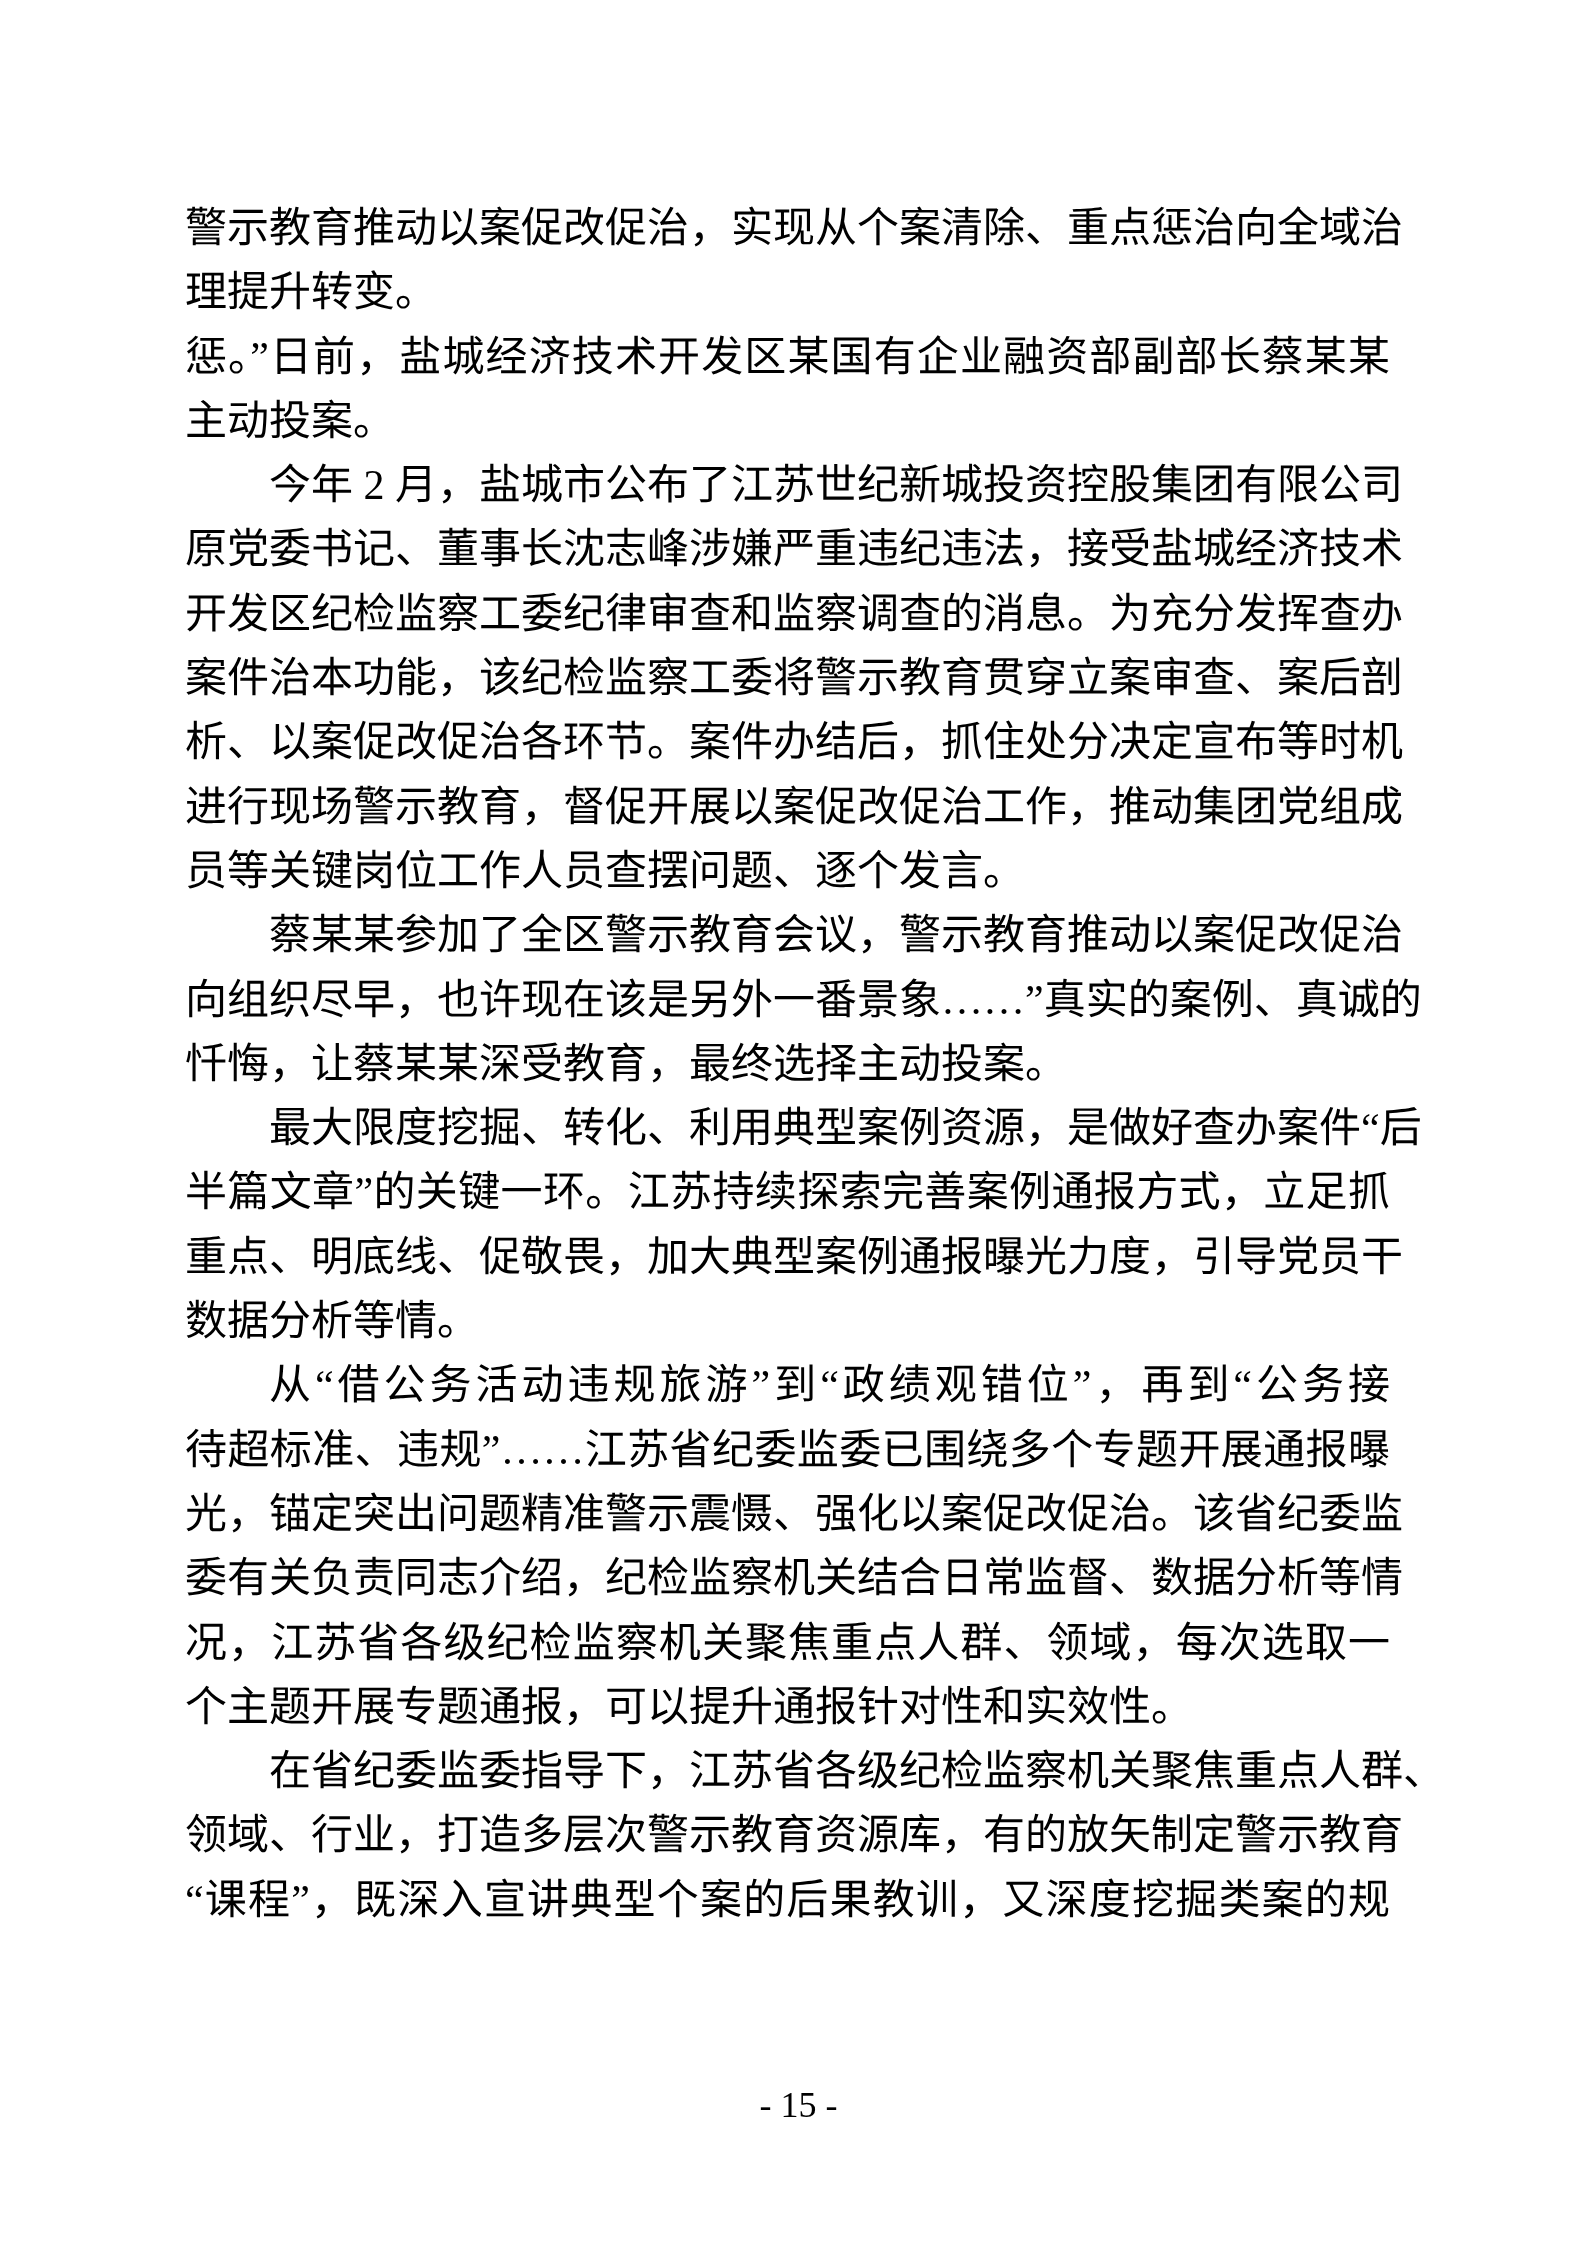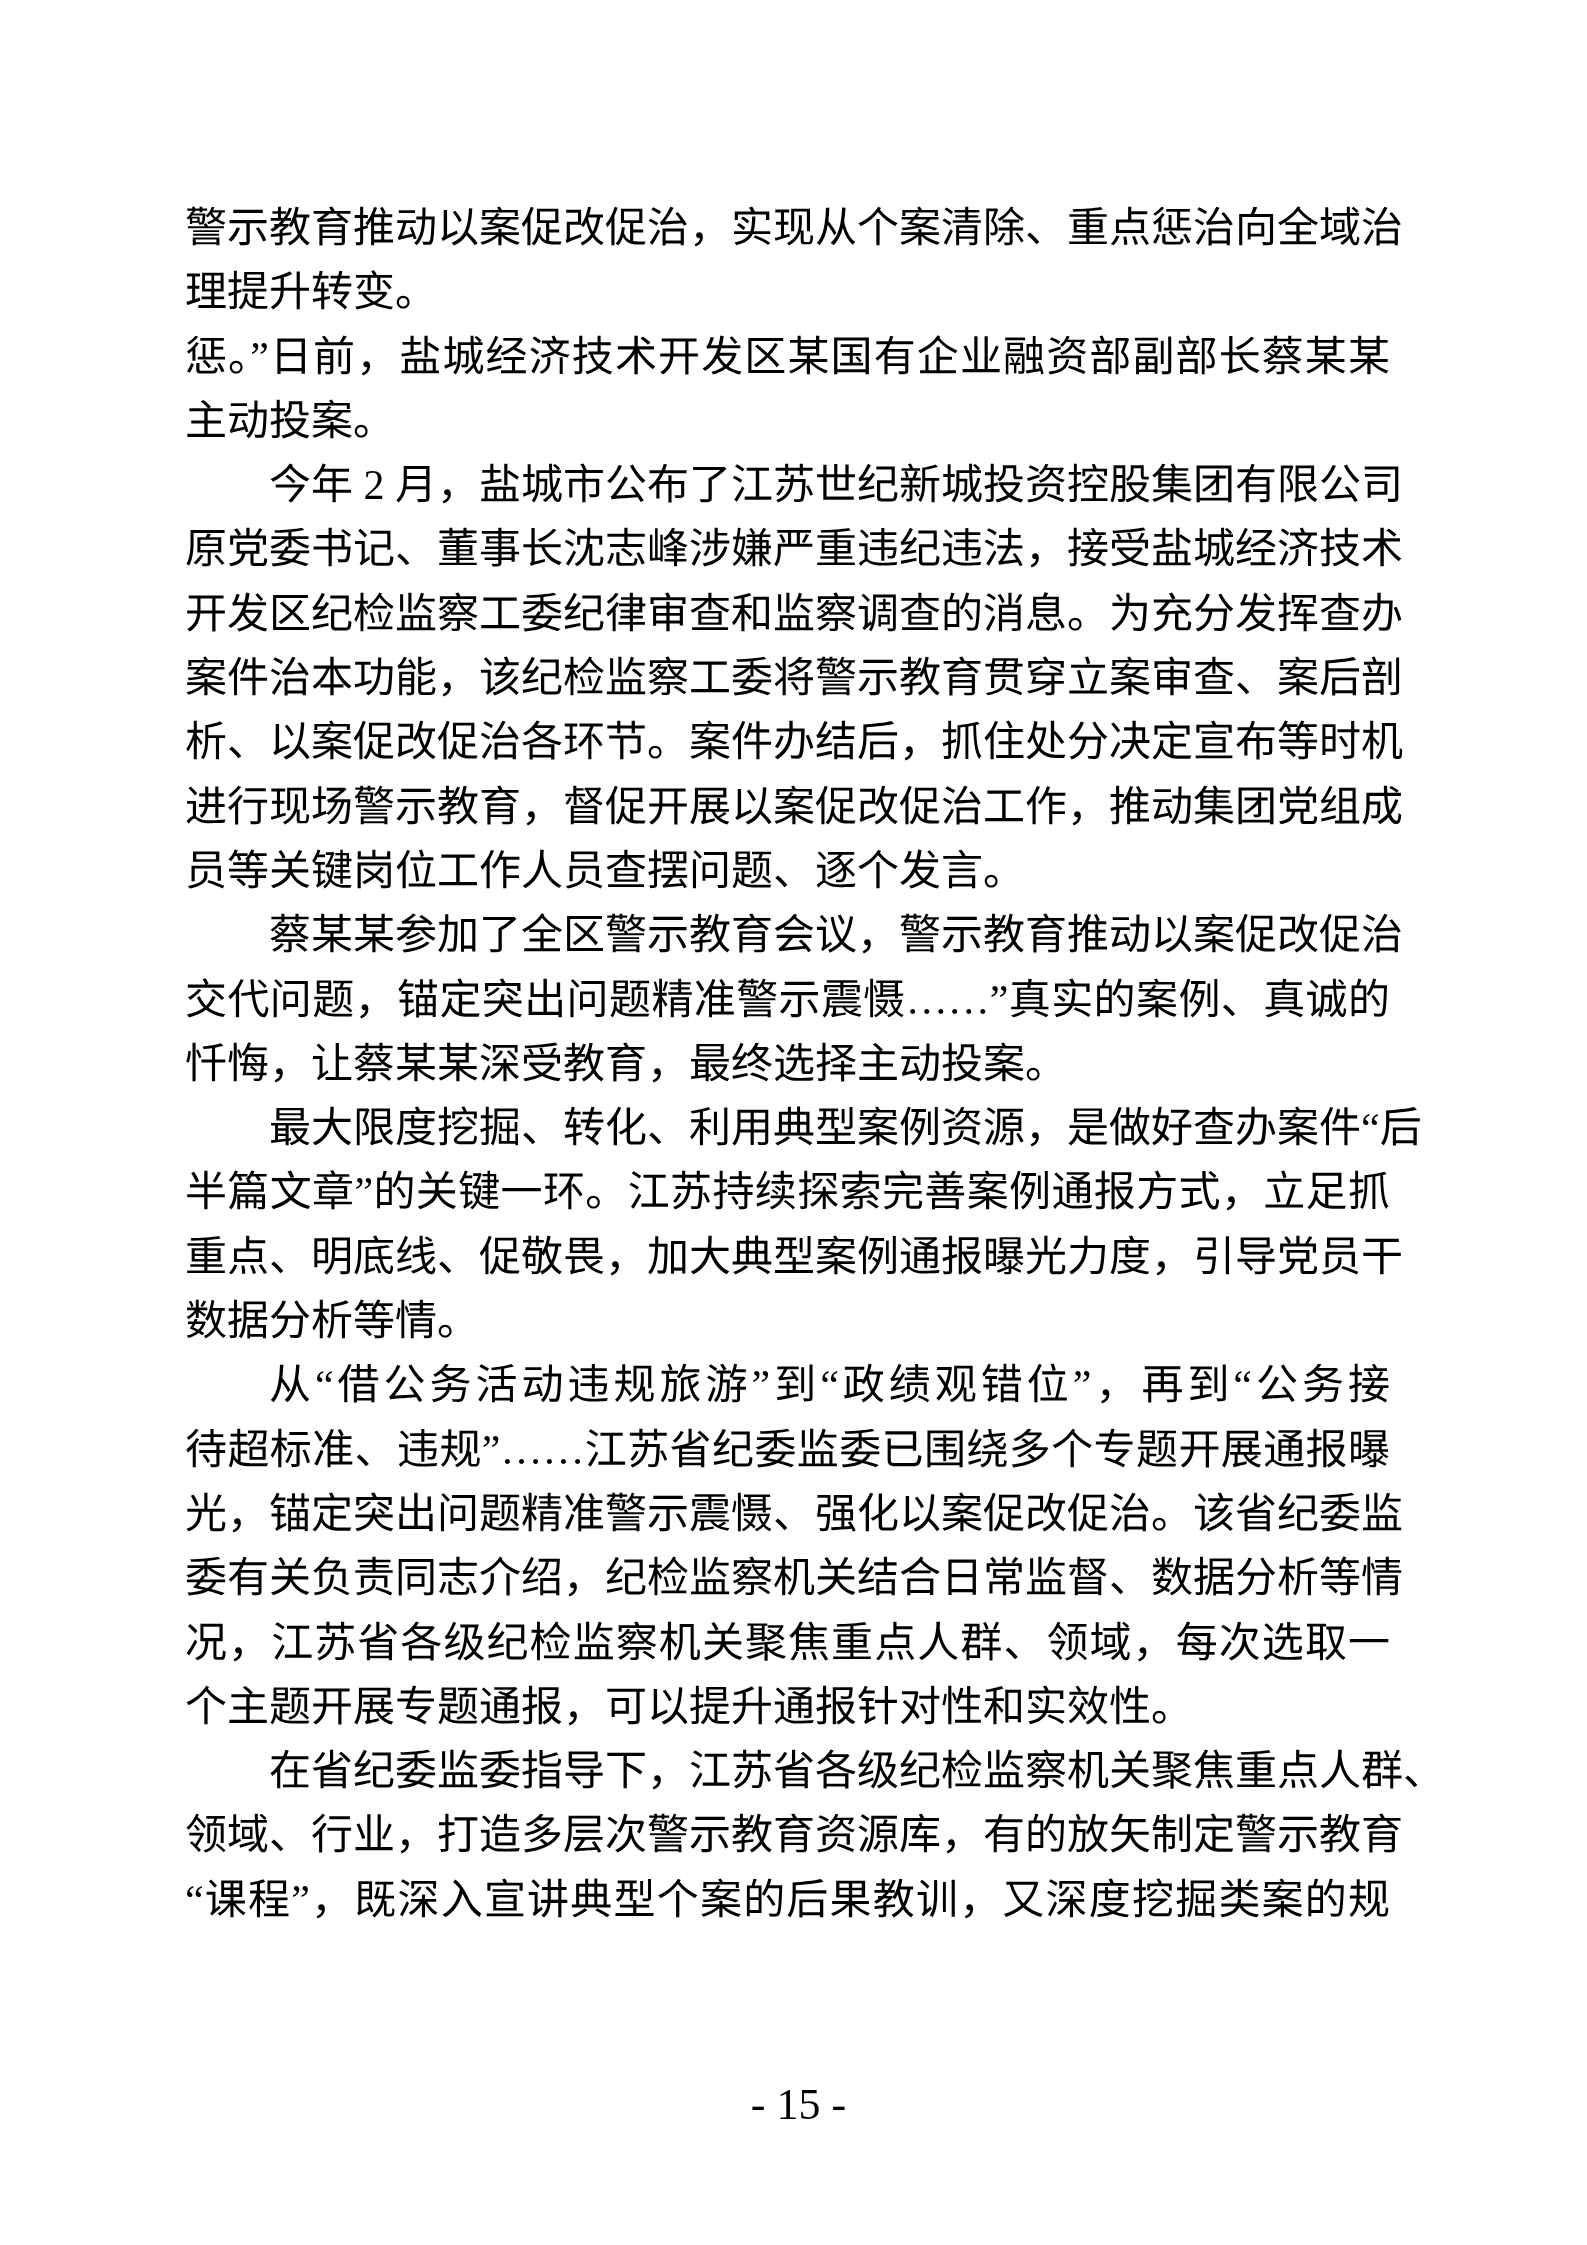--- a/index.html
+++ b/index.html
@@ -40,21 +40,21 @@
     text-align-last: left;
   }
   .footer {
     position: absolute;
     left: 0;
     top: 2082px;
     width: 1587px;
     text-align: center;
   }
   .page-number {
-    font-size: 44px;
+    font-size: 36px;
     line-height: 46px;
     color: #000000;
     font-family: "Liberation Serif", "DejaVu Serif", serif;
     margin-left: 10px;
   }
 </style>
 </head>
 <body>
 
 <div class="page">
@@ -64,21 +64,21 @@
       <div class="line">惩。”日前，盐城经济技术开发区某国有企业融资部副部长蔡某某</div>
       <div class="line para-end">主动投案。</div>
       <div class="line indent">今年 2 月，盐城市公布了江苏世纪新城投资控股集团有限公司</div>
       <div class="line">原党委书记、董事长沈志峰涉嫌严重违纪违法，接受盐城经济技术</div>
       <div class="line">开发区纪检监察工委纪律审查和监察调查的消息。为充分发挥查办</div>
       <div class="line">案件治本功能，该纪检监察工委将警示教育贯穿立案审查、案后剖</div>
       <div class="line">析、以案促改促治各环节。案件办结后，抓住处分决定宣布等时机</div>
       <div class="line">进行现场警示教育，督促开展以案促改促治工作，推动集团党组成</div>
       <div class="line para-end">员等关键岗位工作人员查摆问题、逐个发言。</div>
       <div class="line indent">蔡某某参加了全区警示教育会议，警示教育推动以案促改促治</div>
-      <div class="line">交代问题，锚定突出问题精准警示震慑……”真实的案例、真诚的</div>
+      <div class="line">向组织尽早，也许现在该是另外一番景象……”真实的案例、真诚的</div>
       <div class="line para-end">忏悔，让蔡某某深受教育，最终选择主动投案。</div>
       <div class="line indent">最大限度挖掘、转化、利用典型案例资源，是做好查办案件“后</div>
       <div class="line">半篇文章”的关键一环。江苏持续探索完善案例通报方式，立足抓</div>
       <div class="line">重点、明底线、促敬畏，加大典型案例通报曝光力度，引导党员干</div>
       <div class="line para-end">数据分析等情。</div>
       <div class="line indent">从“借公务活动违规旅游”到“政绩观错位”，再到“公务接</div>
       <div class="line">待超标准、违规”……江苏省纪委监委已围绕多个专题开展通报曝</div>
       <div class="line">光，锚定突出问题精准警示震慑、强化以案促改促治。该省纪委监</div>
       <div class="line">委有关负责同志介绍，纪检监察机关结合日常监督、数据分析等情</div>
       <div class="line">况，江苏省各级纪检监察机关聚焦重点人群、领域，每次选取一</div>

